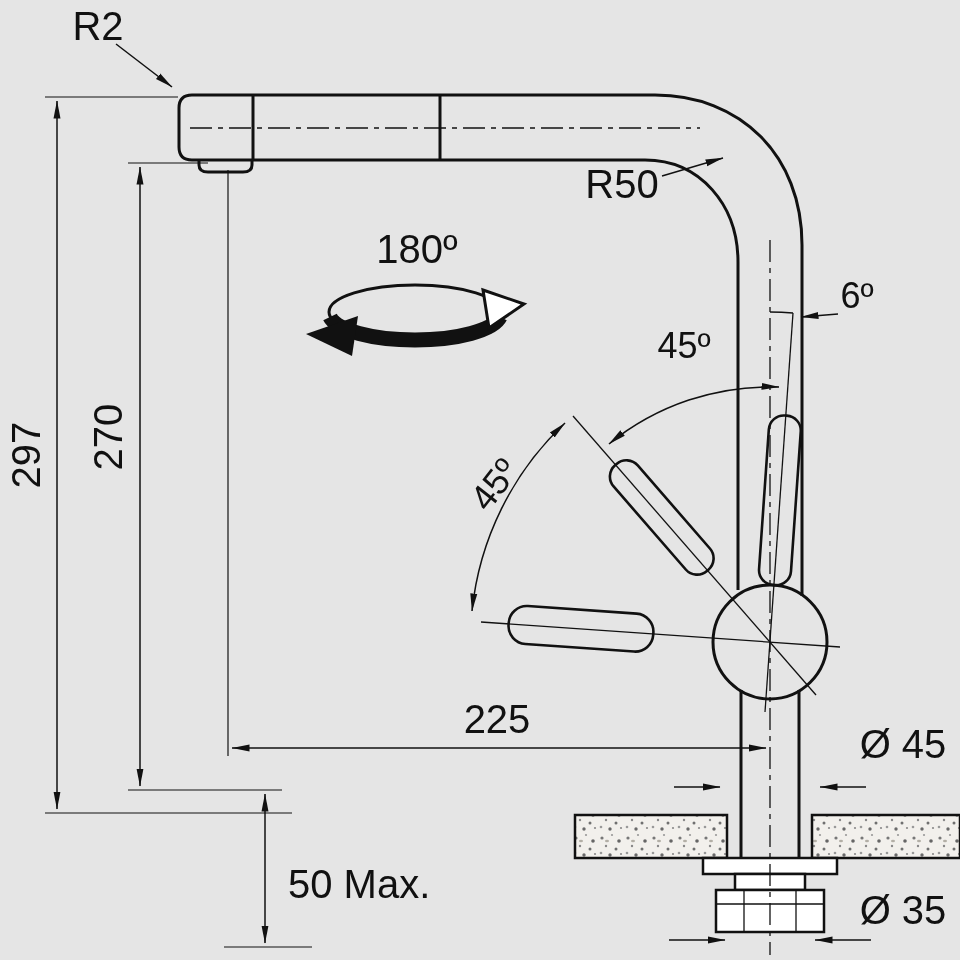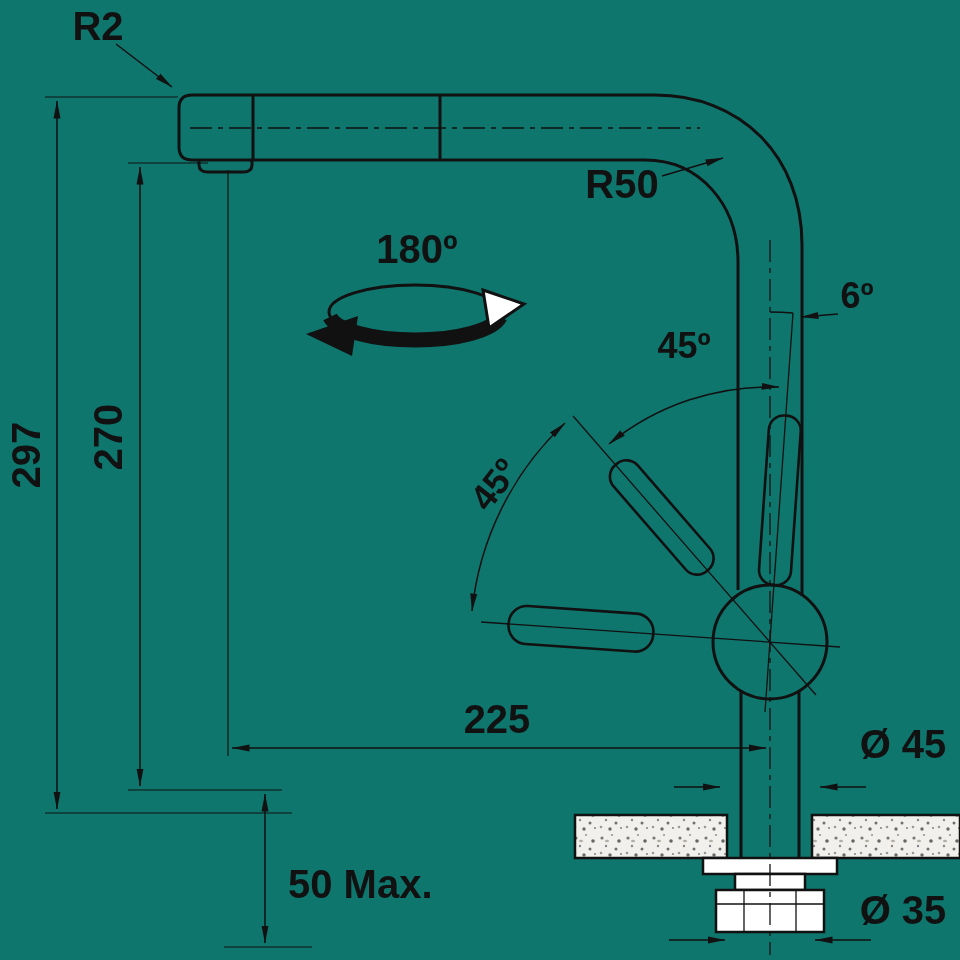--- a/index.html
+++ b/index.html
@@ -5,23 +5,22 @@
   html, body {
     margin: 0;
     padding: 0;
     background: #ffffff;
     font-family: "Liberation Sans", sans-serif;
   }
   .canvas {
     position: relative;
     width: 960px;
     height: 960px;
-    background: #0f766e;
+    background: #e5e5e5;
     overflow: hidden;
-    font-weight: bold;
   }
   svg { display: block; }
   text {
     fill: #111111;
     font-family: "Liberation Sans", sans-serif;
   }
   .dim-text  { font-size: 40px; }
   .ang-text  { font-size: 36px; }
   .outline   { stroke: #111111; stroke-width: 3;   fill: none; }
   .thin      { stroke: #111111; stroke-width: 1.3; fill: none; }

